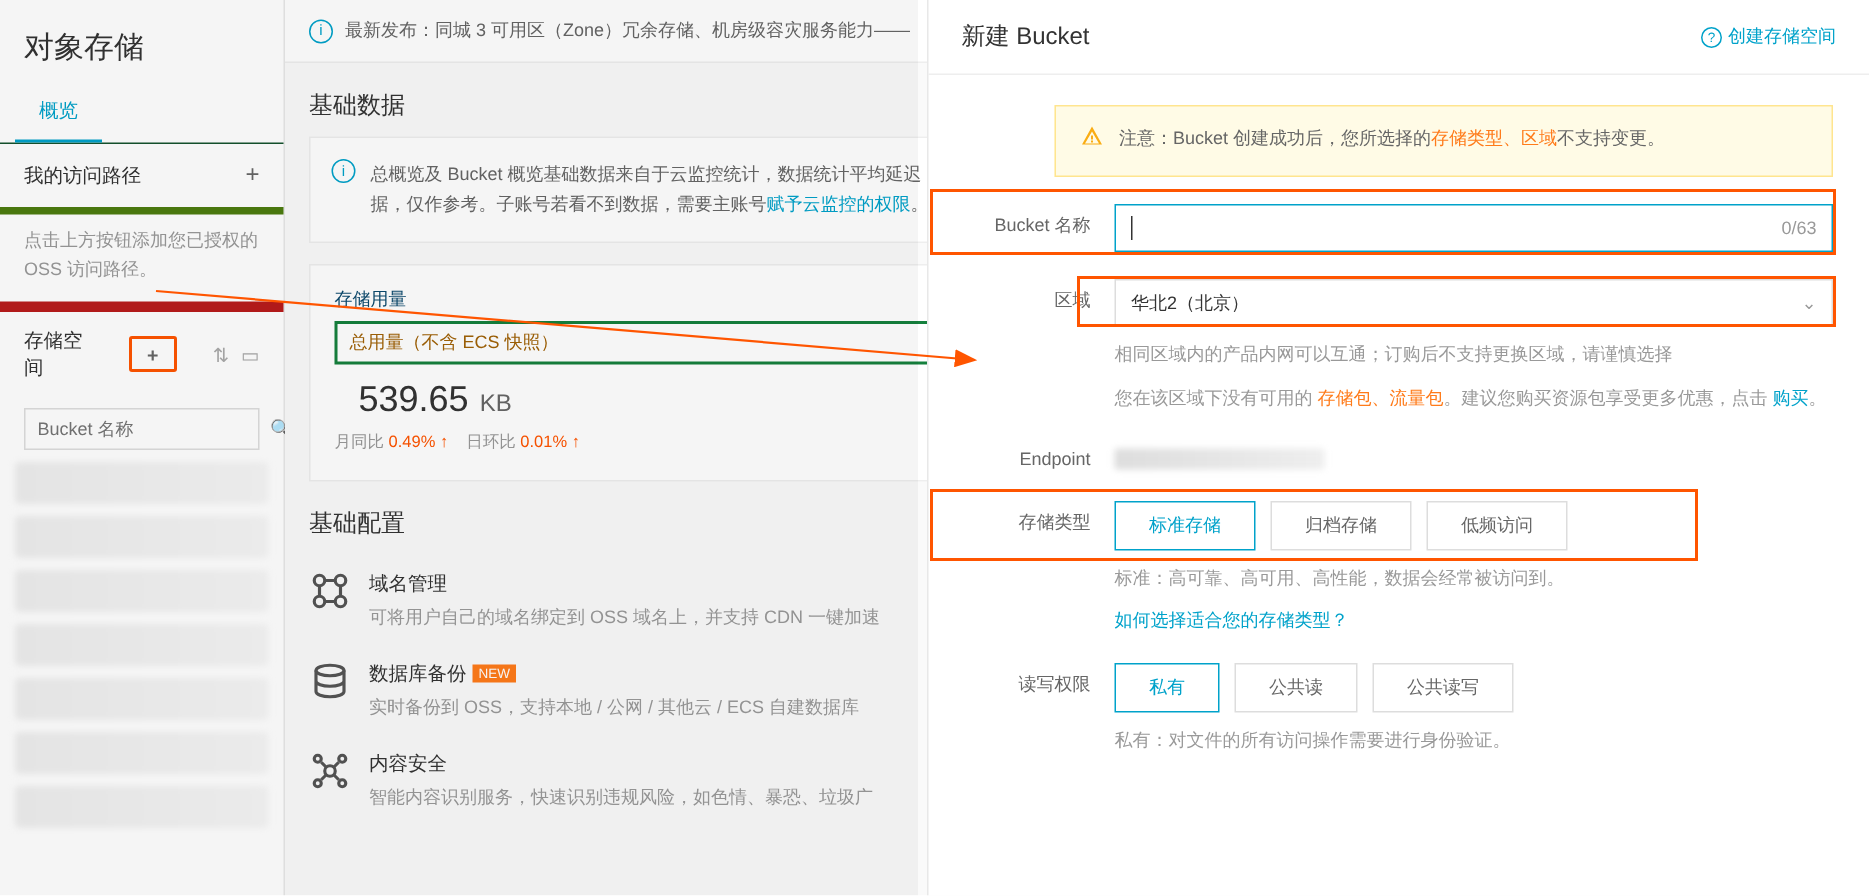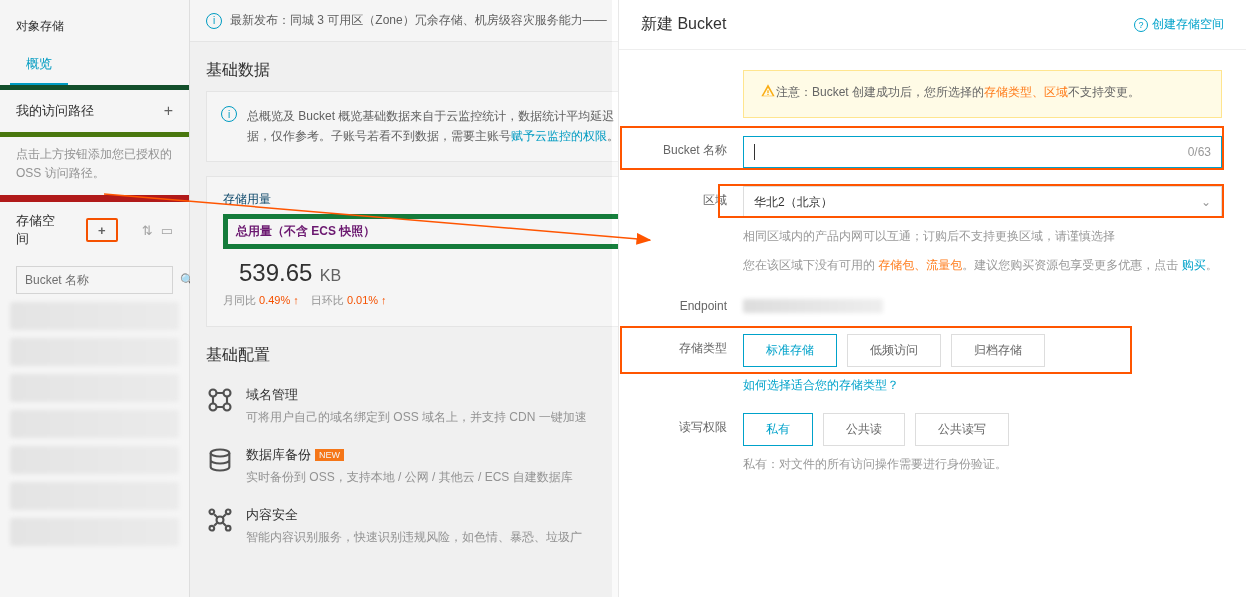--- a/index.html
+++ b/index.html
@@ -29,33 +29,33 @@
   
   .sidebar {
     width: 190px;
     border-right: 1px solid #e8e8e8;
     background: #fff;
     flex-shrink: 0;
     padding-top: 4px;
     z-index: 1;
   }
   .side-title {
-    font-size: 12px;
+    font-size: 20px;
     padding: 14px 16px 10px;
     color: #333;
   }
   .side-tab {
     padding: 10px 16px;
     font-size: 13px;
     color: #00a2ca;
     border-bottom: 2px solid #00a2ca;
     display: inline-block;
     margin-left: 10px;
   }
-  .side-divider { border-bottom: 5px solid #14532d; }
+  .side-divider { border-bottom: 1px solid #14532d; }
   .side-section {
     display: flex;
     justify-content: space-between;
     align-items: center;
     padding: 12px 16px;
     font-size: 13px;
     color: #333;
     border-bottom: 5px solid #4d7c0f;
   }
   .side-help {
@@ -164,26 +164,25 @@
     flex: 1;
   }
   .stat-head {
     display: flex;
     justify-content: flex-start;
     color: #0c4a6e;
     font-size: 12px;
     margin-bottom: 6px;
   }
   .stat-select {
-    border: 5px solid #15803d;
+    border: 2px solid #15803d;
     padding: 4px 24px 4px 8px;
-    color: #701a75;
+    color: #a16207;
     background: #fff;
     position: relative;
-    font-weight: bold;
   }
   .stat-select::after {
     content: "⌄";
     position: absolute;
     right: 6px;
     top: 2px;
     color: #999;
   }
   .stat-value {
     font-size: 24px;
@@ -240,25 +239,26 @@
     border-bottom: 1px solid #eee;
   }
   .drawer-title { font-size: 16px; font-weight: 300; color:#333; }
   .help-link { color: #00a2ca; display:flex; align-items:center; gap:4px; font-size:12px;}
   .help-icon {
     width:14px;height:14px;border:1px solid #00a2ca;border-radius:50%;
     display:inline-flex;align-items:center;justify-content:center;font-size:9px;
   }
   .drawer-body { padding: 20px 24px; overflow-y: auto; flex:1;}
   .warn-box {
-    margin: 0 0 18px 100px;
+    margin: 0 0 18px 60px;
     background: #fffbe6;
     border: 1px solid #ffe58f;
     padding: 12px 16px;
     display: flex;
+    gap: 10px;
     line-height: 1.6;
     color: #666;
   }
   .warn-icon { color: #faad14; flex-shrink:0;}
   .form-row {
     display: flex;
     align-items: flex-start;
     margin-bottom: 18px;
   }
   .form-label {
@@ -525,23 +525,24 @@
       <div class="form-ctrl" style="padding-top:6px;">
         <span class="blur-text"></span>
       </div>
     </div>
 
     <div class="form-row">
       <div class="form-label">存储类型</div>
       <div class="form-ctrl">
         <div class="btn-group">
           <div class="btn-opt active">标准存储</div>
+          <div class="btn-opt">归档存储</div>
           <div class="btn-opt">低频访问</div>
-          <div class="btn-opt">归档存储</div>
-        </div>
+        </div>
+        <div class="desc">标准：高可靠、高可用、高性能，数据会经常被访问到。</div>
         <div class="desc"><span class="link">如何选择适合您的存储类型？</span></div>
       </div>
     </div>
 
     <div class="form-row">
       <div class="form-label">读写权限</div>
       <div class="form-ctrl">
         <div class="btn-group">
           <div class="btn-opt active">私有</div>
           <div class="btn-opt">公共读</div>

